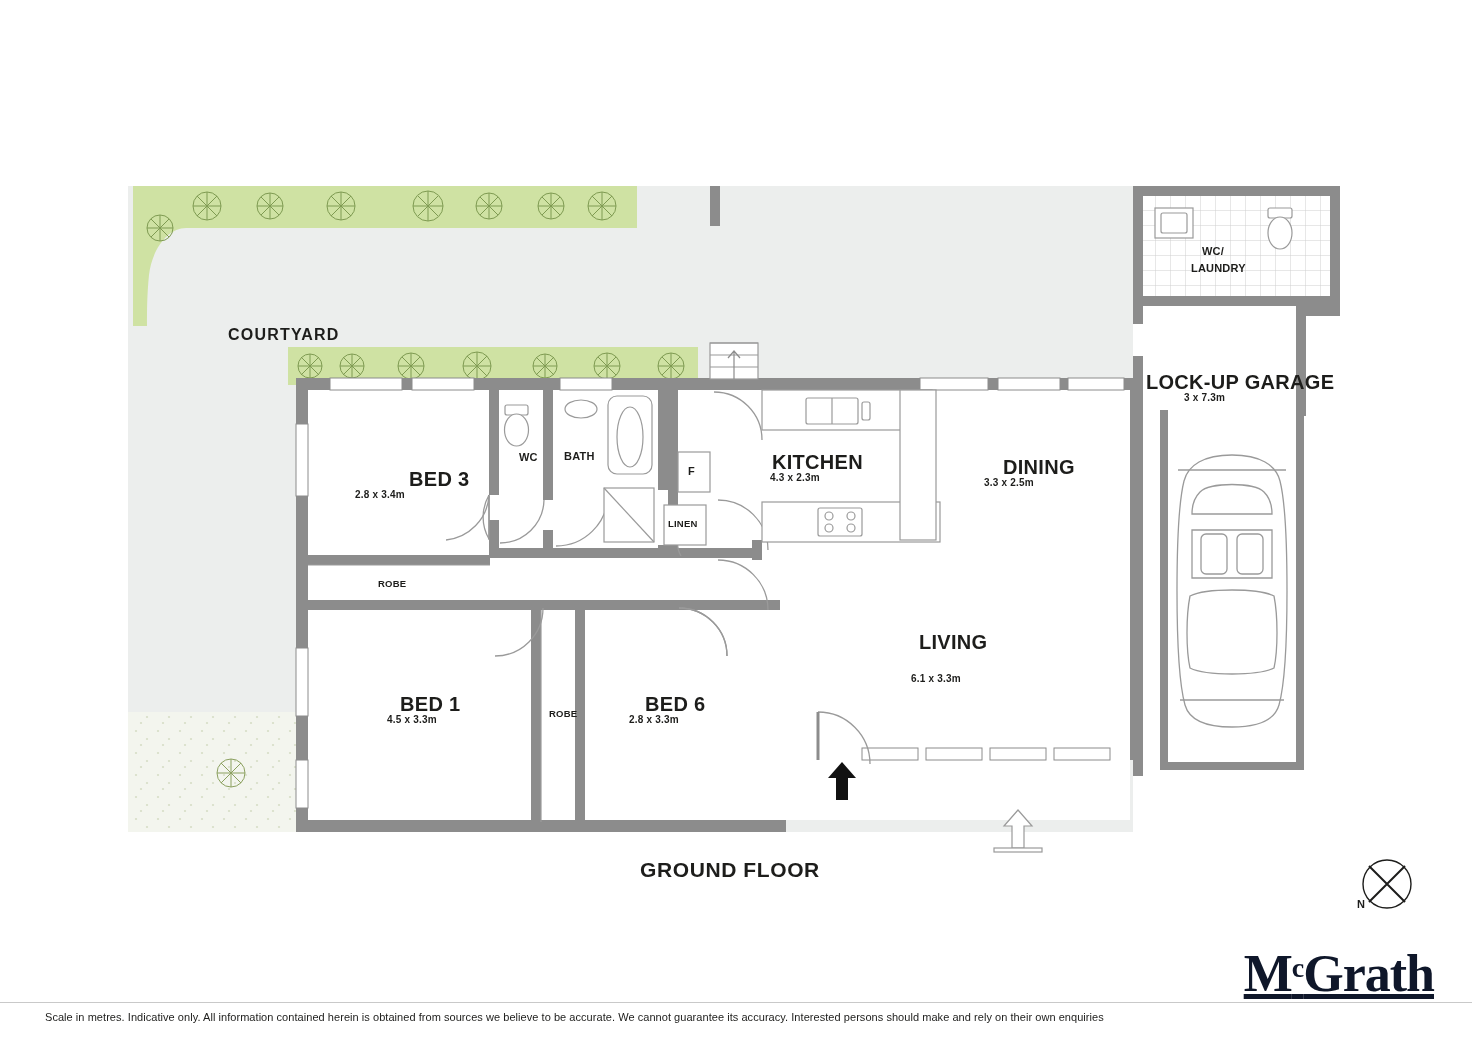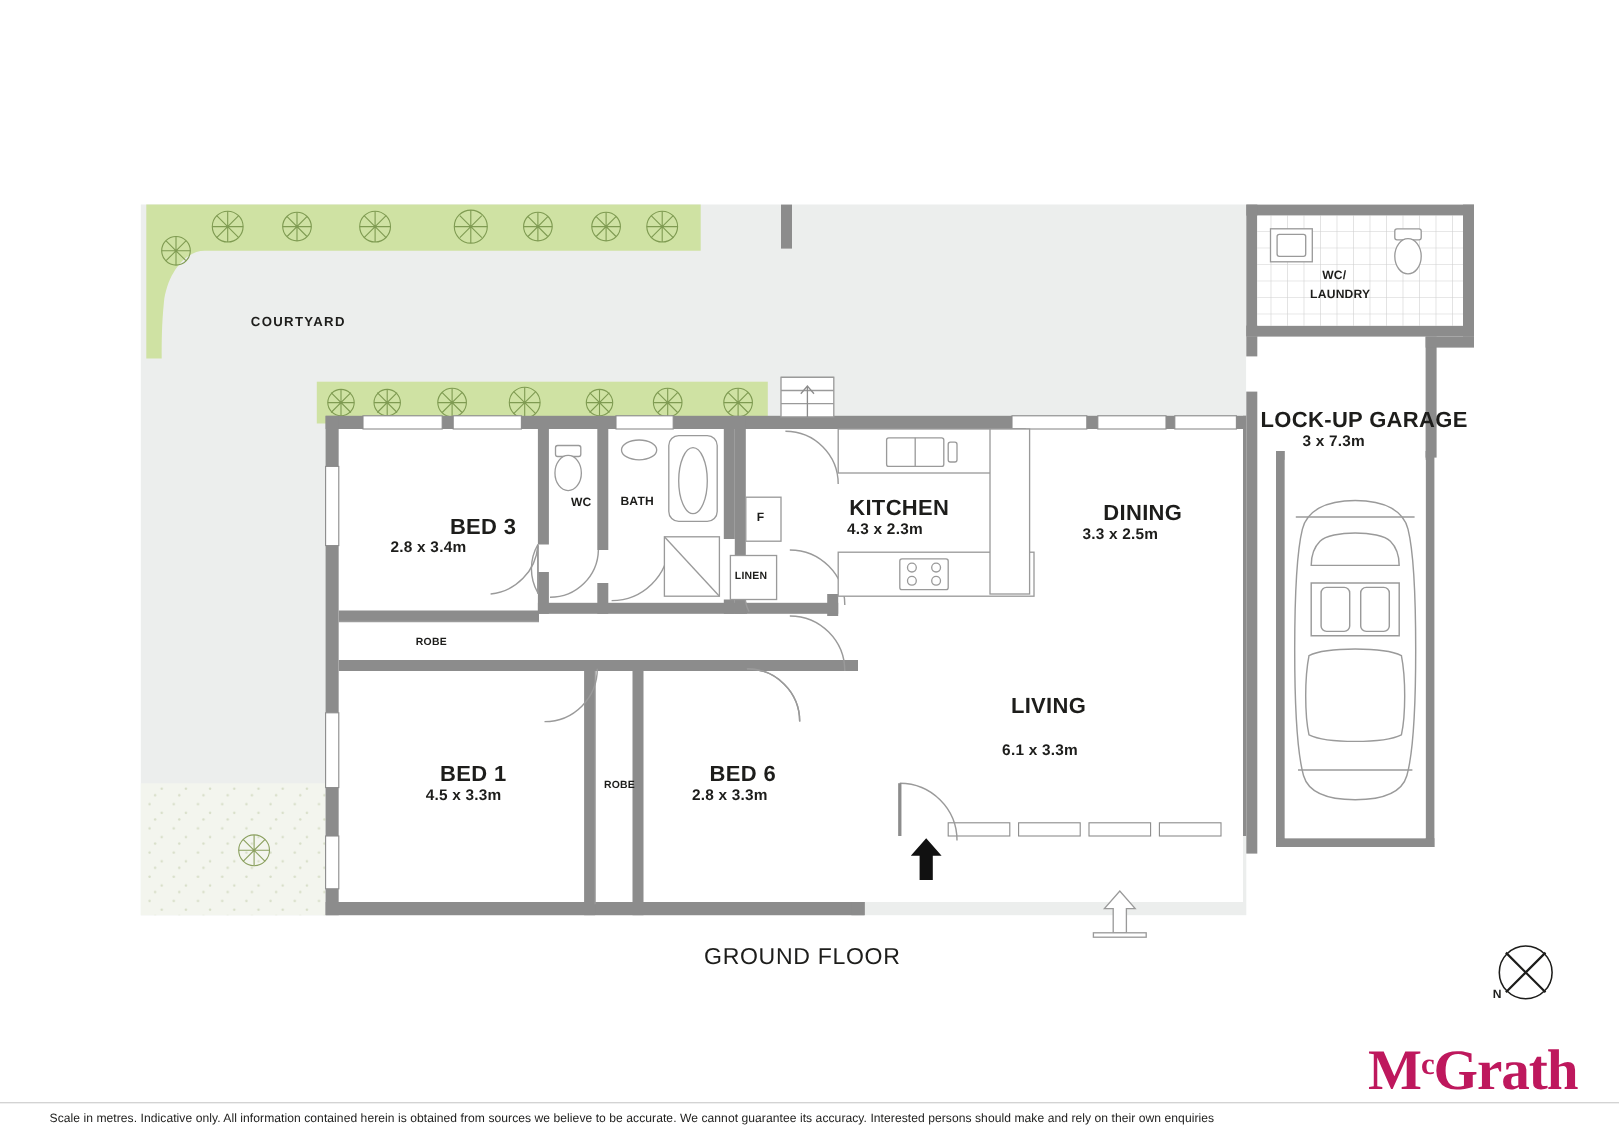--- a/index.html
+++ b/index.html
@@ -29,43 +29,44 @@
     white-space: nowrap;
     line-height: 1.25;
     pointer-events: none;
   }
   .room-name {
     font-size: 20px;
     font-weight: bold;
     letter-spacing: 0.3px;
   }
   .room-dim {
-    font-size: 14px;
+    font-size: 10px;
     font-weight: bold;
     letter-spacing: 0.2px;
   }
   .small-label {
     font-size: 11px;
     font-weight: bold;
     letter-spacing: 0.2px;
   }
   .tiny-label {
     font-size: 9.5px;
     font-weight: bold;
     letter-spacing: 0.2px;
   }
   .big-title {
     font-size: 21px;
-    font-weight: normal;
+    font-weight: bold;
     letter-spacing: 0.6px;
   }
   .courtyard-label {
-    font-size: 12px;
+    font-size: 16px;
     font-weight: bold;
     letter-spacing: 1.2px;
+    margin-top: 40px;
   }
   #footer {
     position: absolute;
     left: 0;
     top: 1002px;
     width: 1472px;
     height: 39px;
     border-top: 1px solid #c9c9c9;
   }
   #disclaimer {
@@ -79,21 +80,22 @@
     letter-spacing: 0.05px;
   }
   #brand {
     position: absolute;
     right: 38px;
     top: 944px;
     font-family: "Liberation Serif", serif;
     font-size: 52px;
     font-weight: bold;
     letter-spacing: -1px;
-    color: #be185d;
+    color: #0f172a;
+    text-decoration: underline;
   }
   #brand .sup {
     font-size: 28px;
     vertical-align: 14px;
   }
 </style>
 </head>
 <body>
 
 <svg id="plan" viewBox="0 0 1472 1041">

